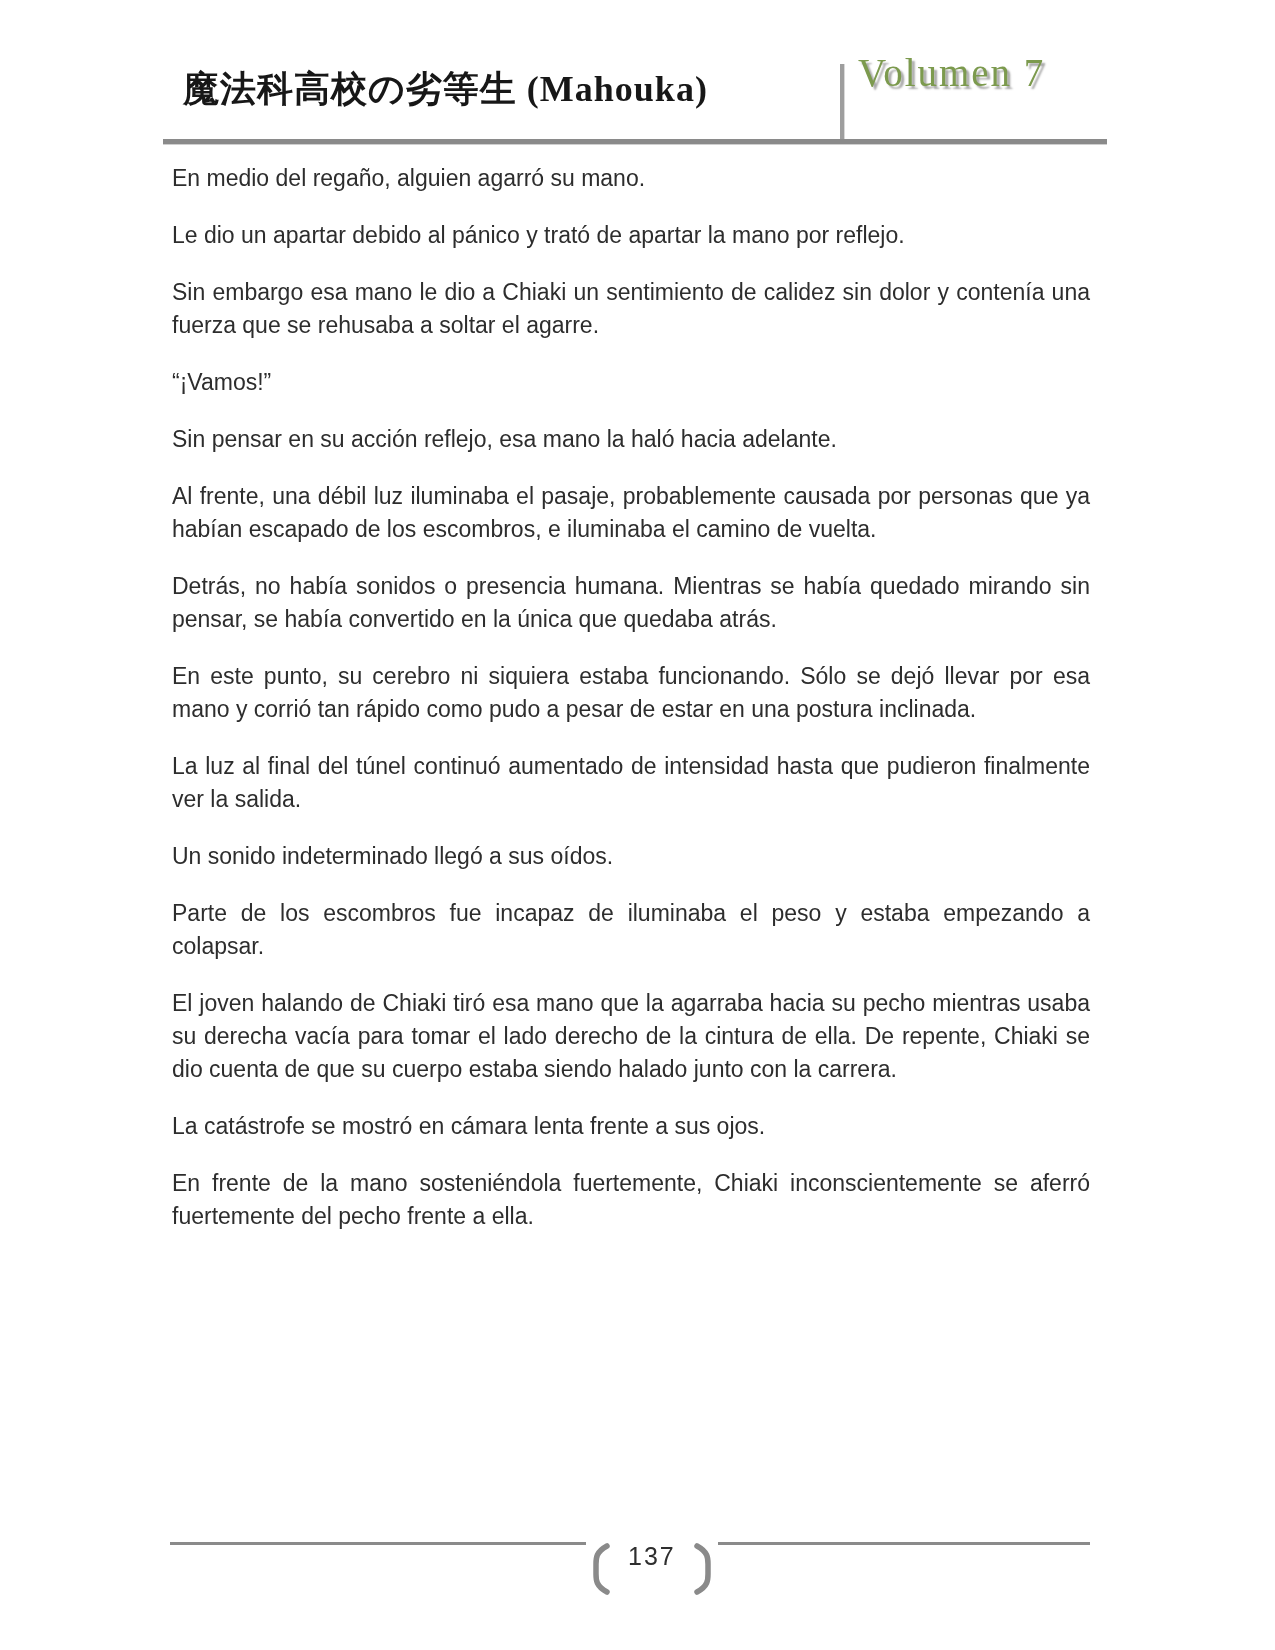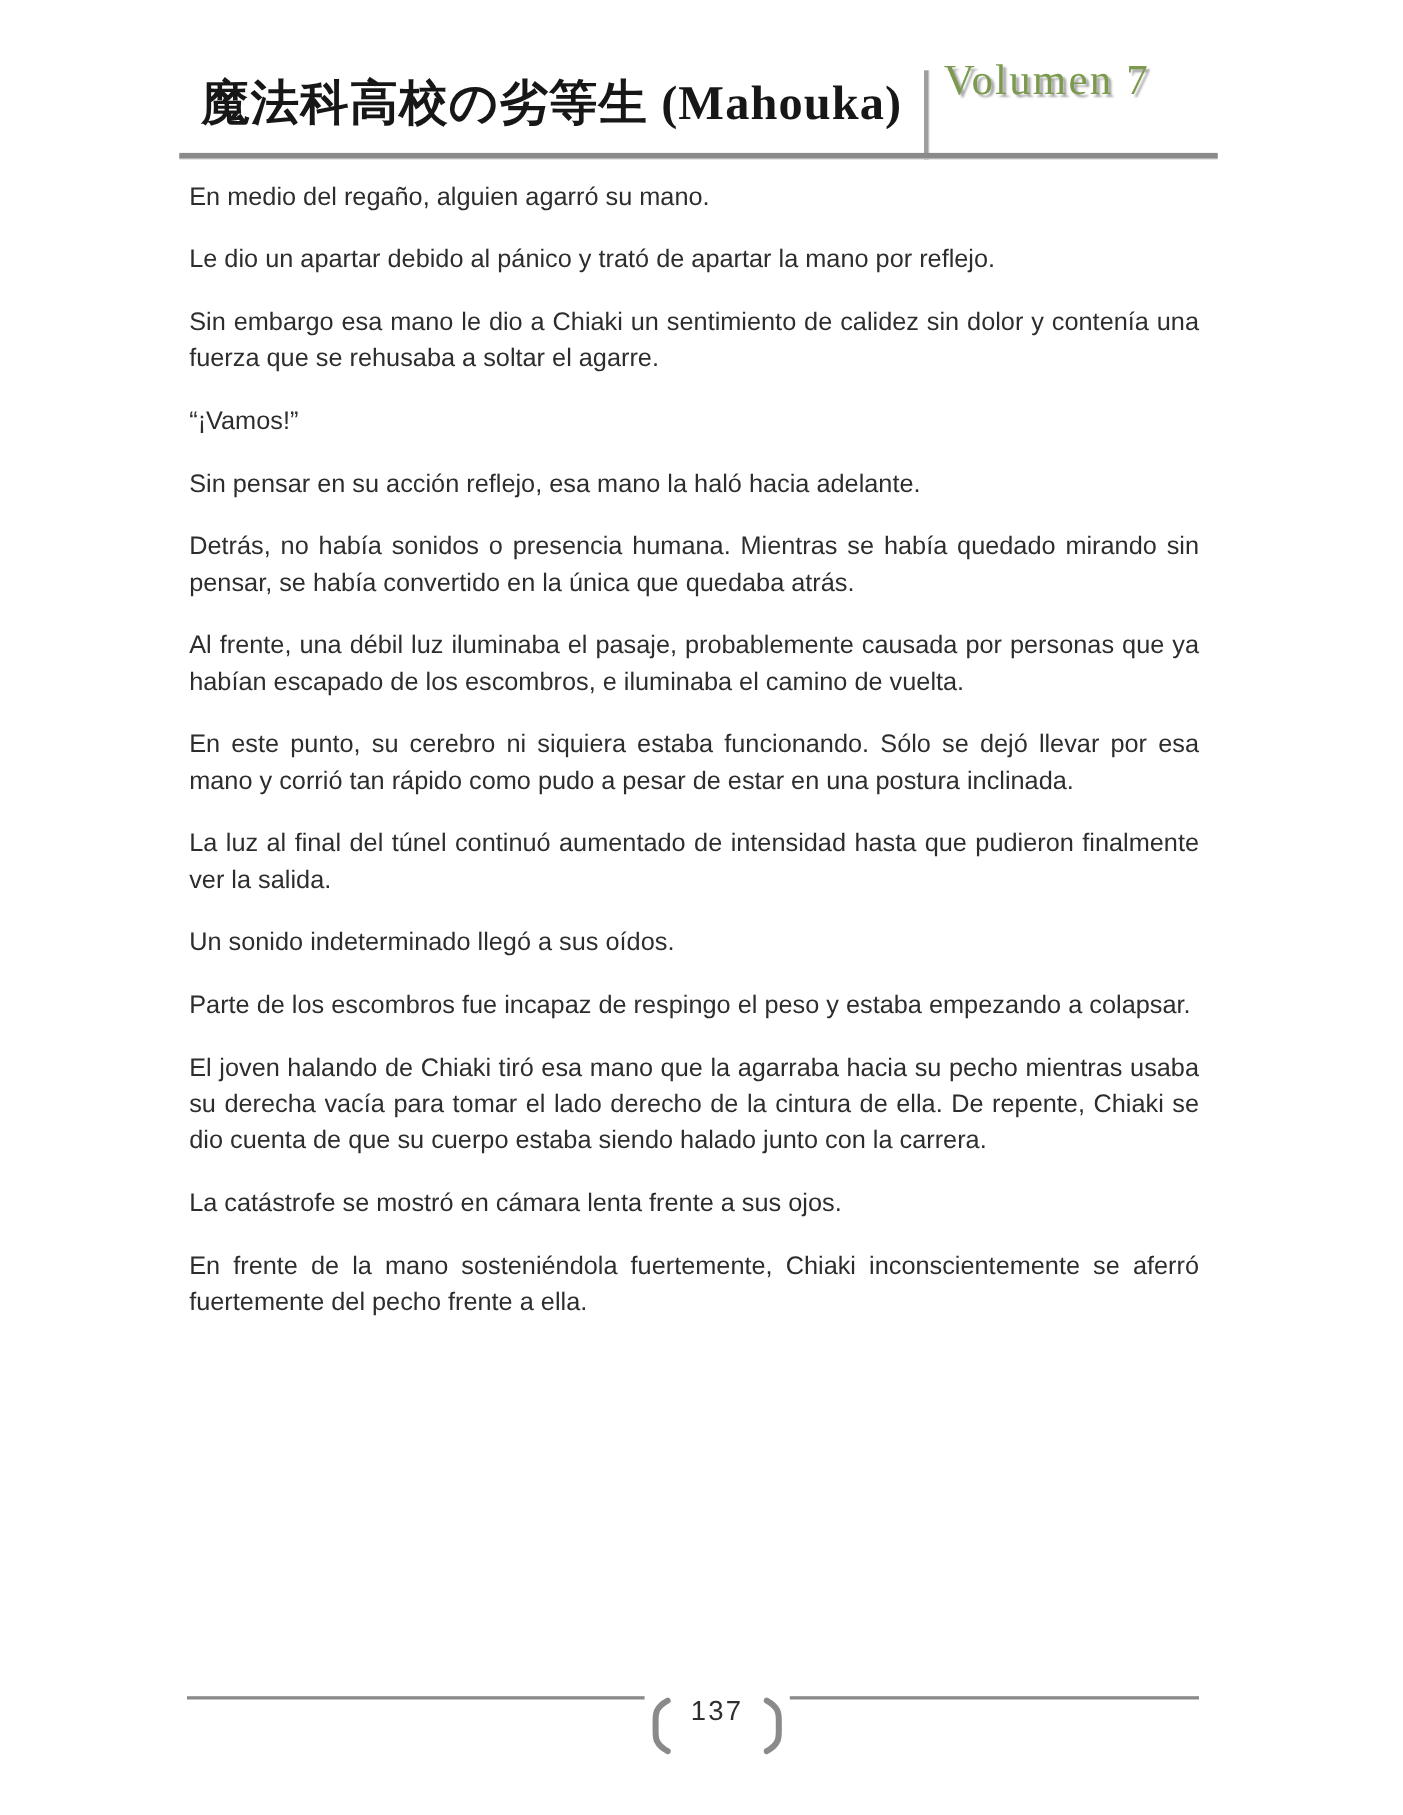--- a/index.html
+++ b/index.html
@@ -22,21 +22,21 @@
     font-family: "Liberation Sans", sans-serif;
   }
 
   
   .header-title {
     position: absolute;
     left: 183px;
     top: 68px;
     font-family: "Liberation Serif", serif;
     font-weight: bold;
-    font-size: 44px;
+    font-size: 36px;
     line-height: 1.2;
     color: var(--title-color);
     white-space: nowrap;
     letter-spacing: 1px;
   }
   .header-divider {
     position: absolute;
     left: 840px;
     top: 64px;
     width: 4px;
@@ -127,26 +127,26 @@
     <div class="header-volume">Volumen 7</div>
     <div class="header-rule"></div>
   </div>
 
   <div class="page-body">
     <p>En medio del regaño, alguien agarró su mano.</p>
     <p>Le dio un apartar debido al pánico y trató de apartar la mano por reflejo.</p>
     <p>Sin embargo esa mano le dio a Chiaki un sentimiento de calidez sin dolor y contenía una fuerza que se rehusaba a soltar el agarre.</p>
     <p>“¡Vamos!”</p>
     <p>Sin pensar en su acción reflejo, esa mano la haló hacia adelante.</p>
+    <p>Al frente, una débil luz iluminaba el pasaje, probablemente causada por personas que ya habían escapado de los escombros, e iluminaba el camino de vuelta.</p>
     <p>Detrás, no había sonidos o presencia humana. Mientras se había quedado mirando sin pensar, se había convertido en la única que quedaba atrás.</p>
-    <p>Al frente, una débil luz iluminaba el pasaje, probablemente causada por personas que ya habían escapado de los escombros, e iluminaba el camino de vuelta.</p>
     <p>En este punto, su cerebro ni siquiera estaba funcionando. Sólo se dejó llevar por esa mano y corrió tan rápido como pudo a pesar de estar en una postura inclinada.</p>
     <p>La luz al final del túnel continuó aumentado de intensidad hasta que pudieron finalmente ver la salida.</p>
     <p>Un sonido indeterminado llegó a sus oídos.</p>
-    <p>Parte de los escombros fue incapaz de respingo el peso y estaba empezando a colapsar.</p>
+    <p>Parte de los escombros fue incapaz de iluminaba el peso y estaba empezando a colapsar.</p>
     <p>El joven halando de Chiaki tiró esa mano que la agarraba hacia su pecho mientras usaba su derecha vacía para tomar el lado derecho de la cintura de ella. De repente, Chiaki se dio cuenta de que su cuerpo estaba siendo halado junto con la carrera.</p>
     <p>La catástrofe se mostró en cámara lenta frente a sus ojos.</p>
     <p>En frente de la mano sosteniéndola fuertemente, Chiaki inconscientemente se aferró fuertemente del pecho frente a ella.</p>
   </div>
 
   <div class="page-footer">
     <div class="footer-line-left"></div>
     <svg class="bracket-icon" width="22" height="54" viewBox="0 0 22 54" aria-hidden="true">
       <path d="M19 4 C8 10 8 16 8 22 L8 32 C8 38 8 44 19 50" fill="none" stroke="#8a8a8a" stroke-width="5.5" stroke-linecap="round"></path>
     </svg>

